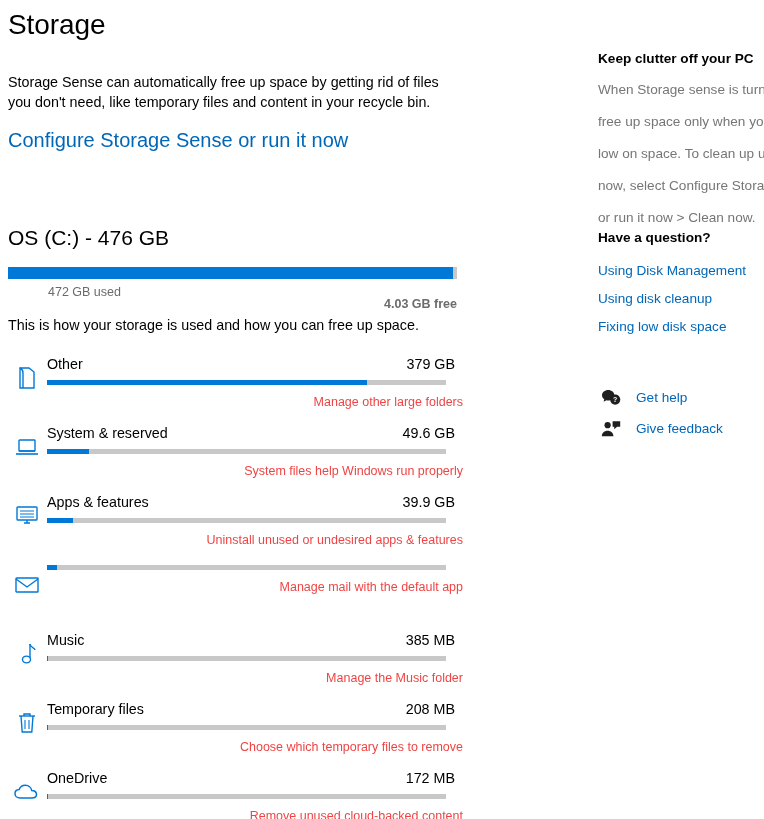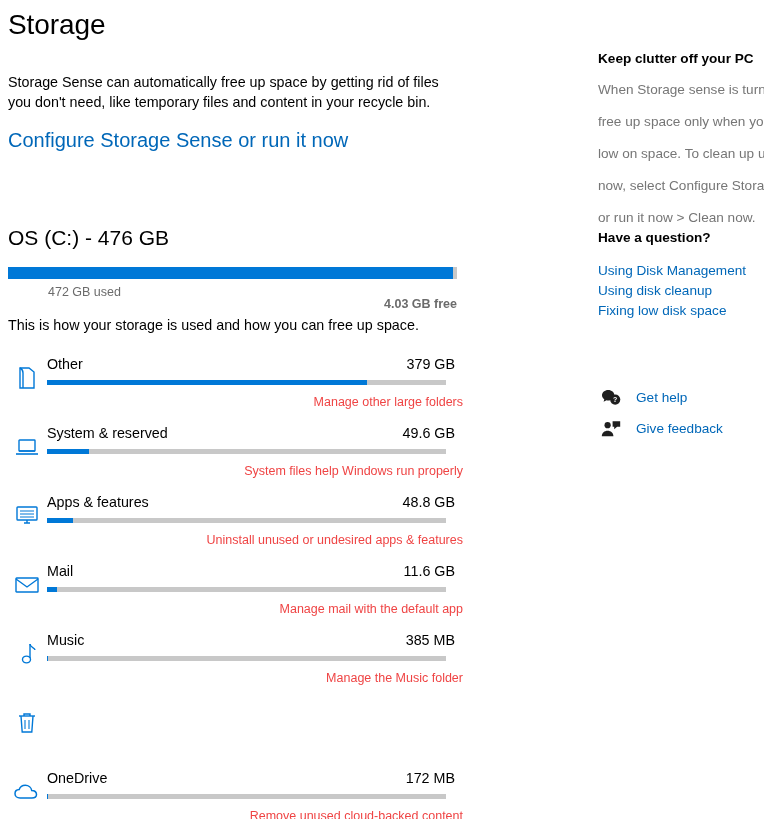--- a/index.html
+++ b/index.html
@@ -228,21 +228,21 @@
     text-decoration: none;
     cursor: pointer;
     white-space: nowrap;
   }
 
   .block-clutter { position: absolute; left: 0; top: 49px; }
   .block-clutter .side-p { margin-top: 12px; }
 
   .block-question { position: absolute; left: 0; top: 228px; }
   .block-question .side-link:nth-of-type(1) { margin-top: 14px; }
-  .block-question .side-link { }
+  .block-question .side-link { margin-top: 8px; }
 
   .block-actions { position: absolute; left: 0; top: 382px; }
   .action-row {
     display: flex;
     align-items: center;
     height: 31px;
     cursor: pointer;
   }
   .action-icon {
     width: 26px;
@@ -328,40 +328,36 @@
           <div class="cat-icon">
             <svg width="26" height="22" viewBox="0 0 26 22" fill="none" stroke="#0078d7" stroke-width="1.4">
               <rect x="3" y="2" width="20" height="13" rx="0.8"></rect>
               <path d="M10 18h6M13 15v3" stroke-width="1.4"></path>
               <path d="M6 6h14M6 9h14M6 12h14" stroke-width="1.1"></path>
             </svg>
           </div>
           <div class="cat-body">
             <div class="cat-head">
               <span class="cat-name">Apps &amp; features</span>
-              <span class="cat-size">48.8 GB</span>
+              <span class="cat-size">39.9 GB</span>
             </div>
             <div class="cat-bar">
               <div class="fill" style="width:6.6%"></div>
             </div>
             <div class="cat-sub">Uninstall unused or undesired apps &amp; features</div>
           </div>
         </div>
         <div class="cat-row">
           <div class="cat-icon">
             <svg width="26" height="20" viewBox="0 0 26 20" fill="none" stroke="#0078d7" stroke-width="1.4">
               <rect x="2" y="3" width="22" height="14" rx="0.6"></rect>
               <path d="M2 4l11 8 11-8"></path>
             </svg>
           </div>
           <div class="cat-body">
-            <div class="cat-head">
-              <span class="cat-name">Mail</span>
-              <span class="cat-size">11.6 GB</span>
-            </div>
             <div class="cat-bar">
               <div class="fill" style="width:2.5%"></div>
             </div>
             <div class="cat-sub">Manage mail with the default app</div>
           </div>
         </div>
         <div class="cat-row">
           <div class="cat-icon">
             <svg width="20" height="26" viewBox="0 0 20 26" fill="none" stroke="#0078d7" stroke-width="1.4">
               <path d="M13 3v14"></path>
@@ -381,20 +377,30 @@
           </div>
         </div>
         <div class="cat-row">
           <div class="cat-icon">
             <svg width="22" height="24" viewBox="0 0 22 24" fill="none" stroke="#0078d7" stroke-width="1.4">
               <path d="M3 5h16"></path>
               <path d="M8 5V3h6v2"></path>
               <path d="M5 5l1.2 16h9.6L17 5"></path>
               <path d="M9 9v9M13 9v9" stroke-width="1.1"></path>
             </svg>
+          </div>
+          <div class="cat-body">
+            <div class="cat-head">
+              <span class="cat-name">Temporary files</span>
+              <span class="cat-size">208 MB</span>
+            </div>
+            <div class="cat-bar">
+              <div class="fill" style="width:0.05%"></div>
+            </div>
+            <div class="cat-sub">Choose which temporary files to remove</div>
           </div>
         </div>
         <div class="cat-row">
           <div class="cat-icon">
             <svg width="28" height="20" viewBox="0 0 28 20" fill="none" stroke="#0078d7" stroke-width="1.5">
               <path d="M7 16c-3 0-5-1.9-5-4.3 0-2.3 1.8-4.1 4.2-4.2C7 5 9.4 3.2 12.3 3.2c3.3 0 6 2.3 6.4 5.3 2.8.1 4.8 1.8 4.8 4 0 2.2-2 3.5-4.6 3.5z"></path>
             </svg>
           </div>
           <div class="cat-body">
             <div class="cat-head">

